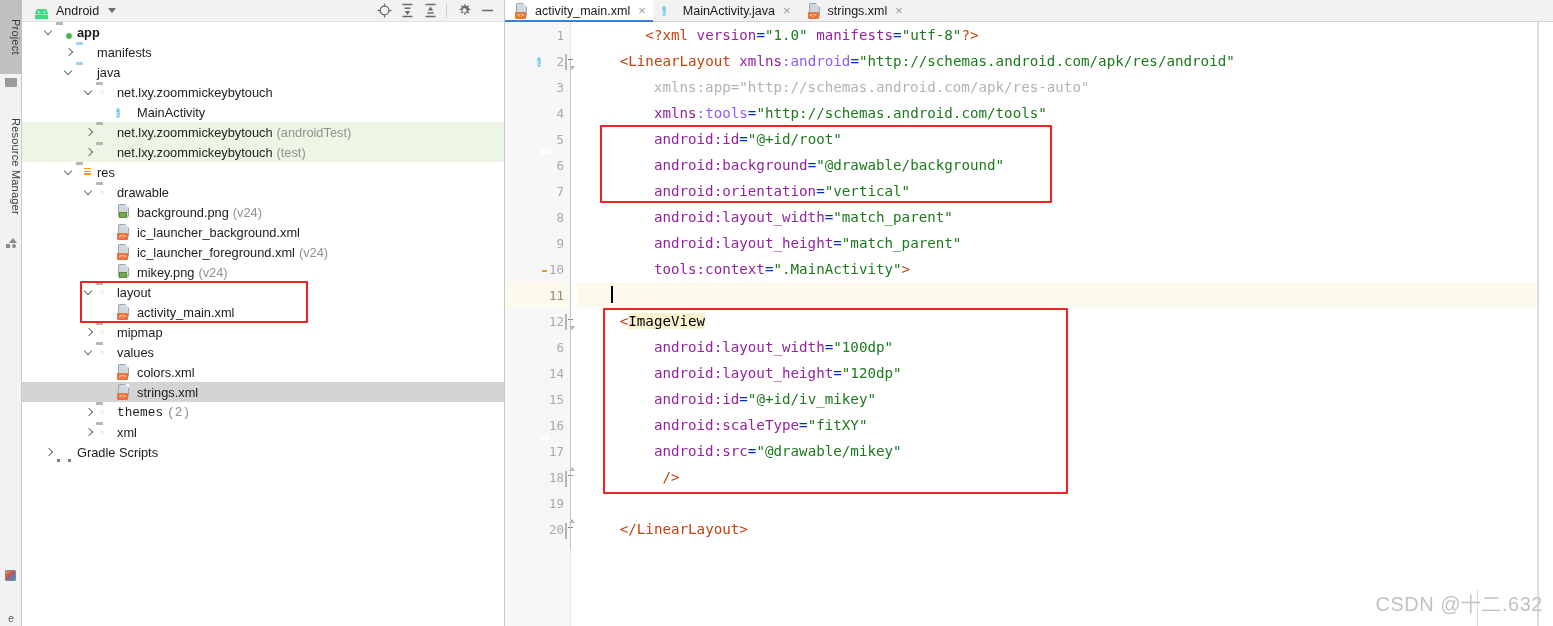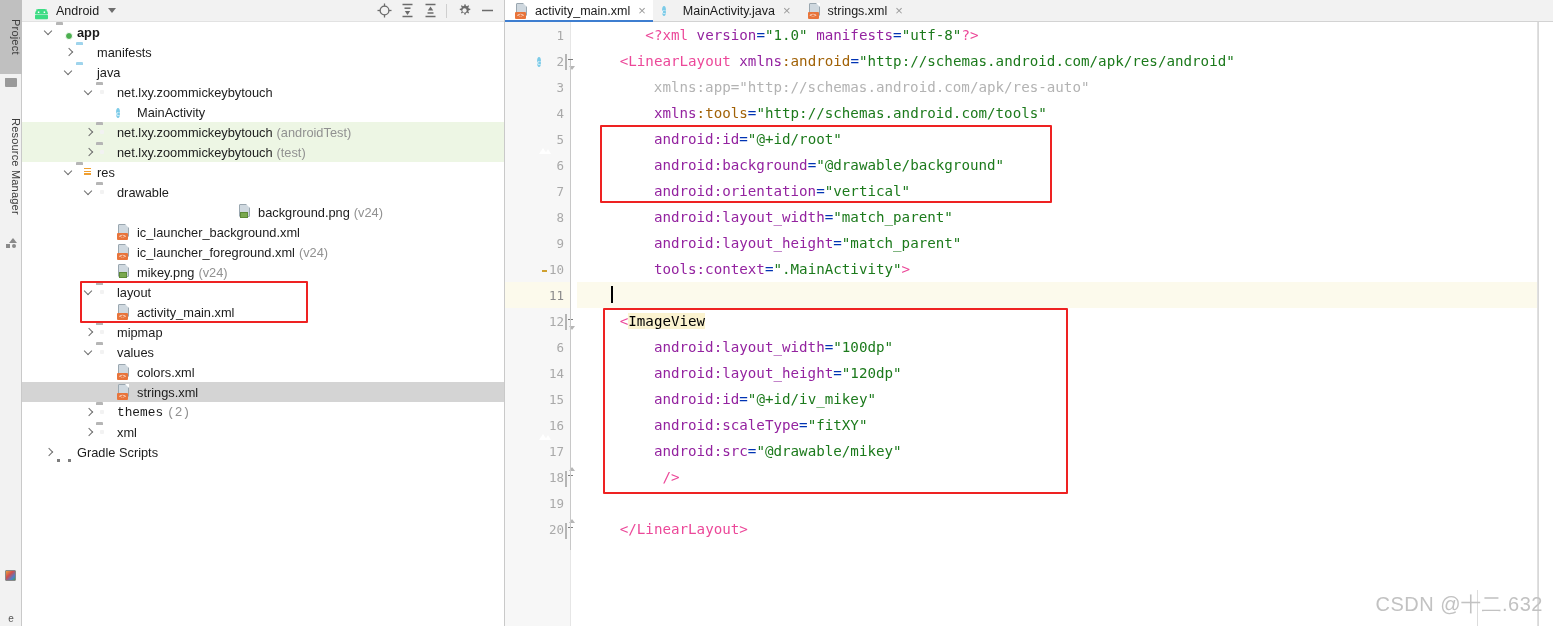--- a/index.html
+++ b/index.html
@@ -294,23 +294,23 @@
     position:relative;
   }
   .cline.cur { background:#fcfaec; }
   .cline.cur:after {
     content:''; position:absolute; left:0; right:0; top:0; height:1px;
   }
   .caret {
     display:inline-block; width:1.5px; height:17px; background:#000;
     vertical-align:-3px;
   }
-  .t-tag    { color:#ec4899; }
+  .t-tag    { color:#c2410c; }
   .t-attr   { color:#9423a0; }
-  .t-ns     { color:#a16207; }
+  .t-ns     { color:#8b5cf6; }
   .t-val    { color:#1c7a1c; }
   .t-punct  { color:#0033b3; }
   .t-plain  { color:#000000; }
   .t-gray   { color:#b3b3b3; }
   .t-hl     { background:#fbf3d0; }
 
   .right-rail {
     width: 16px; flex:0 0 16px; background:#ffffff;
     border-left:1px solid #e0e0e0; position:relative;
   }
@@ -444,21 +444,21 @@
         <div class="node" style="padding-left: 40px;">
           <span class="arrow open"></span>
           <span class="ic"><span class="ic-res"></span></span>
           <span class="label">res</span>
         </div>
         <div class="node" style="padding-left: 60px;">
           <span class="arrow open"></span>
           <span class="ic"><span class="ic-folder-gray"></span></span>
           <span class="label">drawable</span>
         </div>
-        <div class="node" style="padding-left: 80px; justify-content: center;">
+        <div class="node" style="padding-left: 80px;">
           <span class="arrow"></span>
           <span class="ic"><span class="ic-png"><span class="pg"></span><span class="imgbox"></span></span></span>
           <span class="label">background.png</span>
           <span class="muted">(v24)</span>
         </div>
         <div class="node" style="padding-left: 80px;">
           <span class="arrow"></span>
           <span class="ic"><span class="ic-xml"><span class="pg"></span><span class="tagbox">&lt;&gt;</span></span></span>
           <span class="label">ic_launcher_background.xml</span>
         </div>

